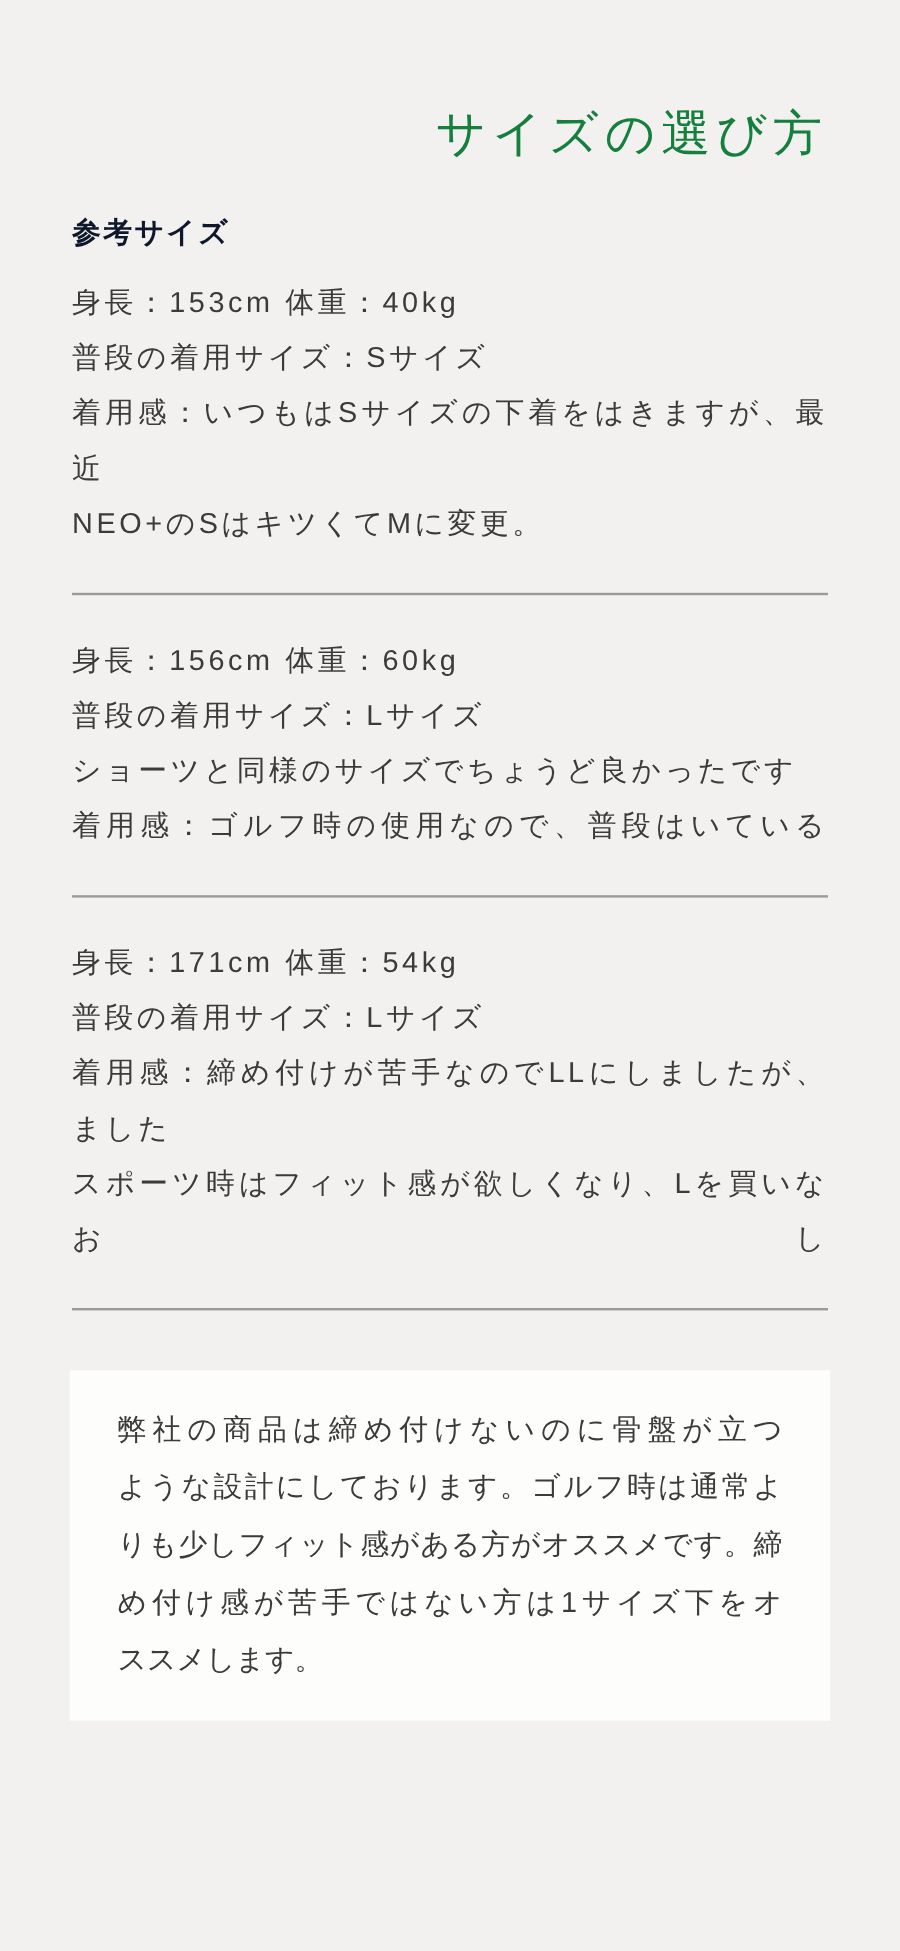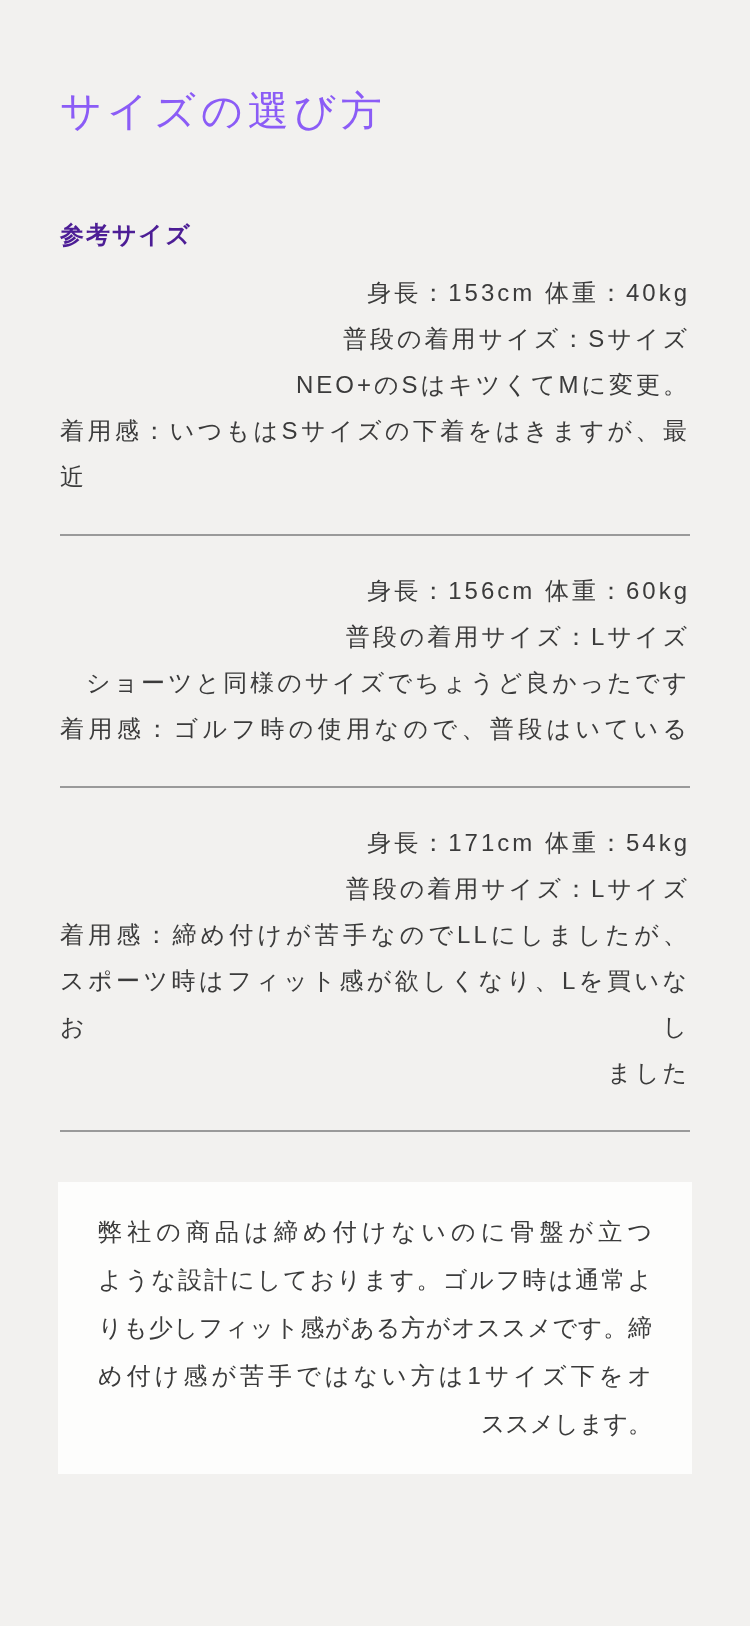--- a/index.html
+++ b/index.html
@@ -19,42 +19,41 @@
     padding: 0 60px;
   }
   .page-title {
     margin: 0;
     padding-top: 84px;
     font-family: "DejaVu Serif", "Liberation Serif", serif;
     font-size: 41px;
     font-weight: 500;
     line-height: 54px;
     letter-spacing: 5px;
-    text-align: left;
-    color: #8b5cf6;
+    text-align: right;
+    color: #15803d;
   }
   .section-heading {
-    margin: 80px 0 0 0;
+    margin: 40px 0 0 0;
     font-size: 24px;
     font-weight: 700;
     line-height: 34px;
     letter-spacing: 2px;
-    color: #4c1d95;
+    color: #0f172a;
   }
   .block {
     margin: 18px 0 0 0;
     font-size: 24px;
     font-weight: 300;
     line-height: 46px;
     letter-spacing: 3px;
   }
   .line {
     margin: 0;
     white-space: nowrap;
-    text-align: right;
   }
   .line.fill {
     white-space: normal;
     text-align: justify;
     text-align-last: justify;
   }
   hr.divider {
     border: none;
     border-top: 2px solid #9a9a9a;
     height: 0;
@@ -76,41 +75,41 @@
 
 <div class="content">
 
   <h1 class="page-title">サイズの選び方</h1>
 
   <h2 class="section-heading">参考サイズ</h2>
 
   <div class="block">
     <p class="line">身長：153cm 体重：40kg</p>
     <p class="line">普段の着用サイズ：Sサイズ</p>
+    <p class="line fill">着用感：いつもはSサイズの下着をはきますが、最近</p>
     <p class="line">NEO+のSはキツくてMに変更。</p>
-    <p class="line fill">着用感：いつもはSサイズの下着をはきますが、最近</p>
   </div>
 
   <hr class="divider">
 
   <div class="block">
     <p class="line">身長：156cm 体重：60kg</p>
     <p class="line">普段の着用サイズ：Lサイズ</p>
     <p class="line">ショーツと同様のサイズでちょうど良かったです</p>
     <p class="line fill">着用感：ゴルフ時の使用なので、普段はいている</p>
   </div>
 
   <hr class="divider">
 
   <div class="block">
     <p class="line">身長：171cm 体重：54kg</p>
     <p class="line">普段の着用サイズ：Lサイズ</p>
     <p class="line fill">着用感：締め付けが苦手なのでLLにしましたが、</p>
+    <p class="line">ました</p>
     <p class="line fill">スポーツ時はフィット感が欲しくなり、Lを買いなおし</p>
-    <p class="line">ました</p>
   </div>
 
   <hr class="divider">
 
 </div>
 
 <div class="note-box">
   <p class="line fill">弊社の商品は締め付けないのに骨盤が立つ</p>
   <p class="line fill">ような設計にしております。ゴルフ時は通常よ</p>
   <p class="line fill">りも少しフィット感がある方がオススメです。締</p>

